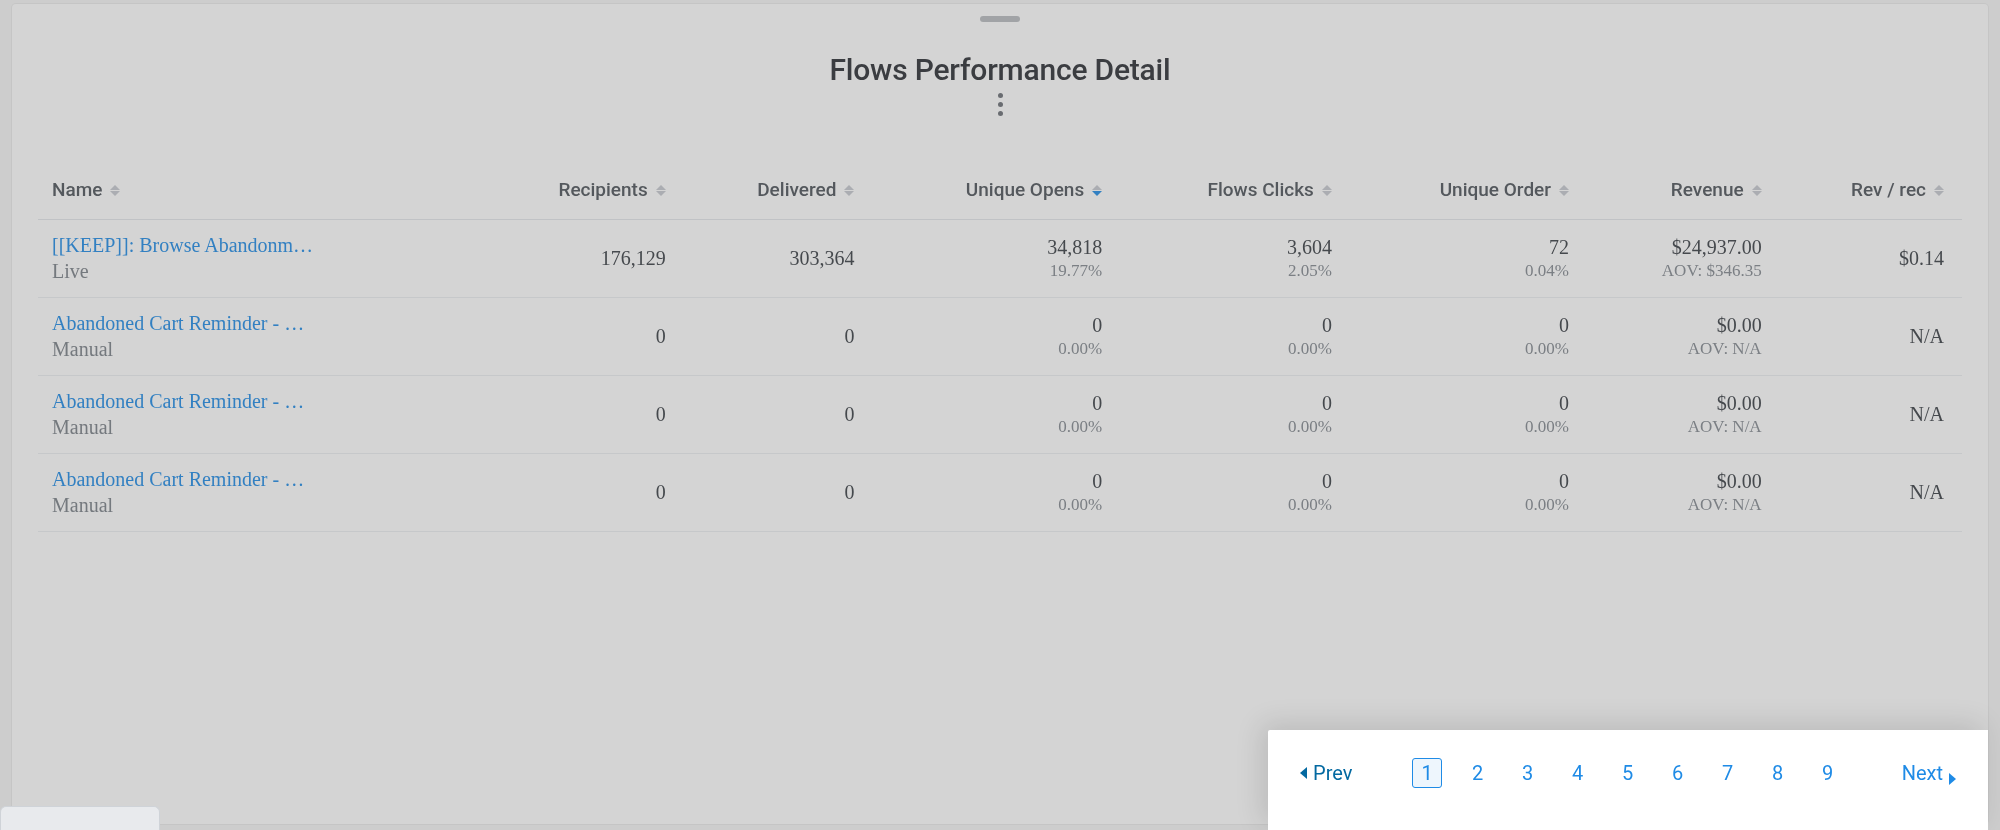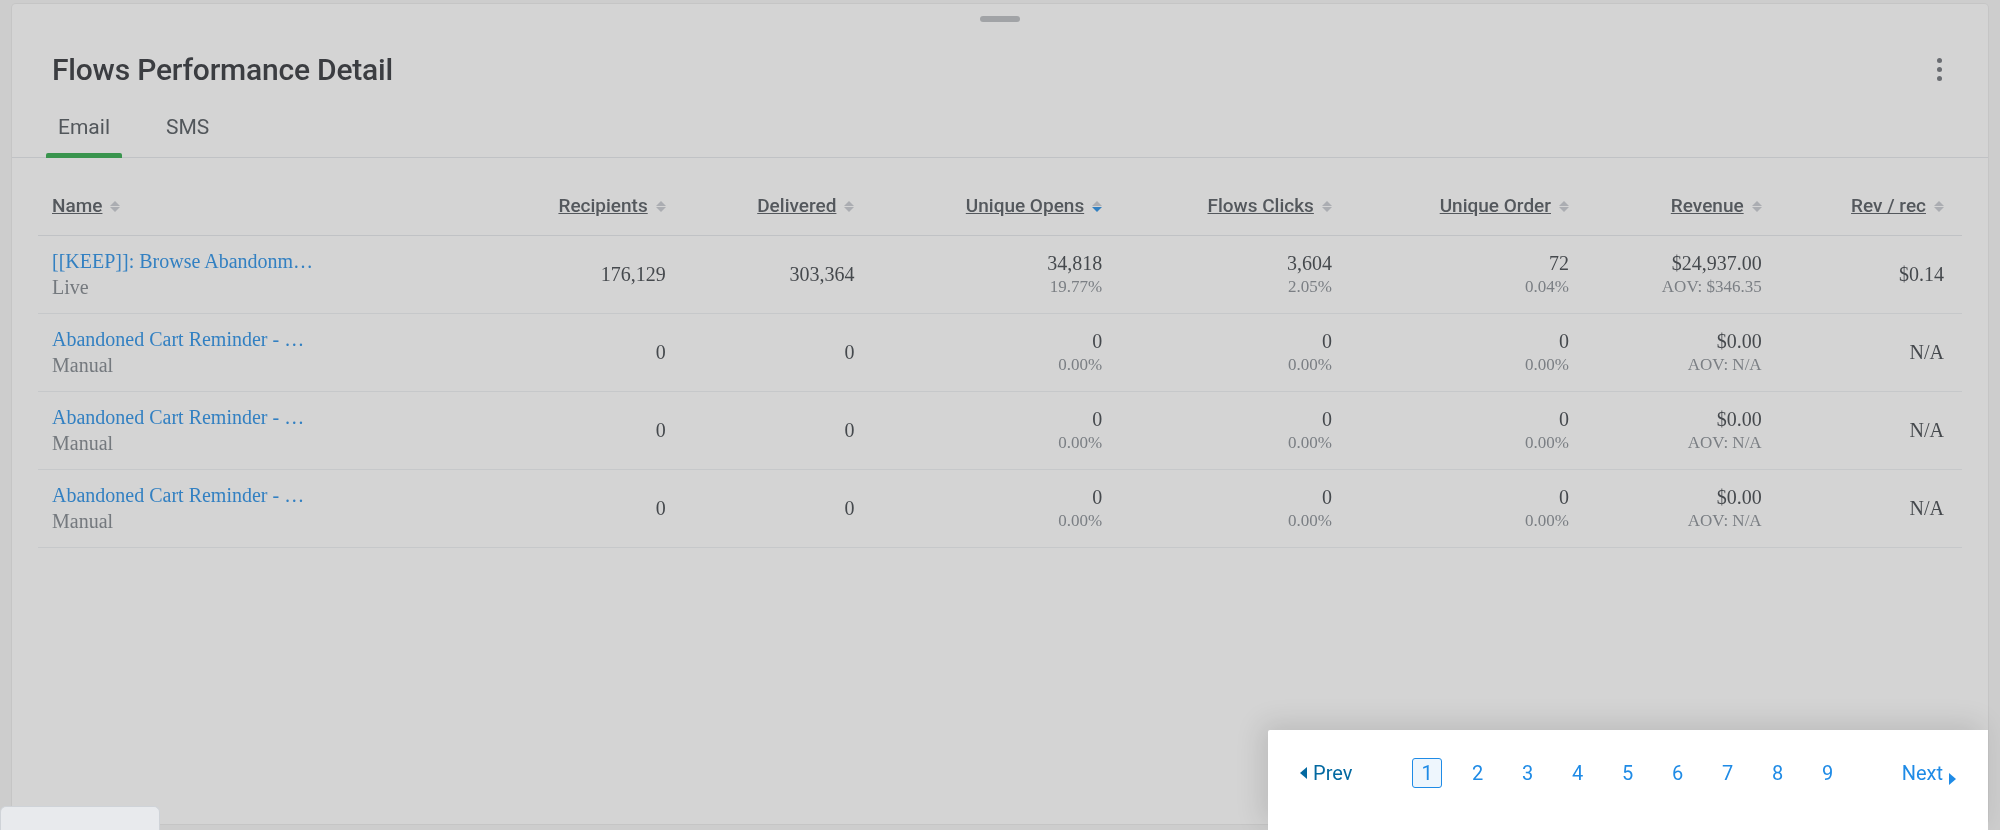--- a/index.html
+++ b/index.html
@@ -31,20 +31,21 @@
     width: 40px; height: 6px;
     background: #b9bcc0;
     border-radius: 3px;
     margin: 12px auto 24px auto;
   }
   .header {
     display: flex;
     align-items: center;
     justify-content: space-between;
     padding: 6px 40px 20px 40px;
+    flex-direction: column;
   }
   .title {
     font-size: 30px;
     font-weight: 500;
     color: #2b2e34;
     letter-spacing: -0.2px;
   }
   .more-btn {
     display: flex; flex-direction: column; gap: 4px;
     padding: 6px;
@@ -94,21 +95,20 @@
     border-collapse: collapse;
   }
   thead th {
     font-size: 19px;
     font-weight: 500;
     color: #4e545a;
     text-align: right;
     padding: 18px 18px 18px 10px;
     border-bottom: 1px solid #e4e7ea;
     white-space: nowrap;
-    text-decoration: underline;
   }
   thead th:first-child { text-align: left; padding-left: 14px; }
   .sort-icons {
     display: inline-flex; flex-direction: column; gap: 1px;
     margin-left: 8px;
     vertical-align: middle;
   }
   .sort-up, .sort-down {
     width: 0; height: 0;
     border-left: 5px solid transparent;
@@ -202,24 +202,20 @@
 
   <div class="header">
     <h1 class="title">Flows Performance Detail</h1>
     <div class="more-btn">
       <span></span>
       <span></span>
       <span></span>
     </div>
   </div>
 
-  <div class="tabs">
-    <div class="tab active">Email</div>
-    <div class="tab">SMS</div>
-  </div>
 
 
   <table>
     <thead>
       <tr>
         <th><span>Name</span><span class="sort-icons">
               <span class="sort-up"></span>
               <span class="sort-down"></span>
             </span></th>
         <th><span>Recipients</span><span class="sort-icons">

